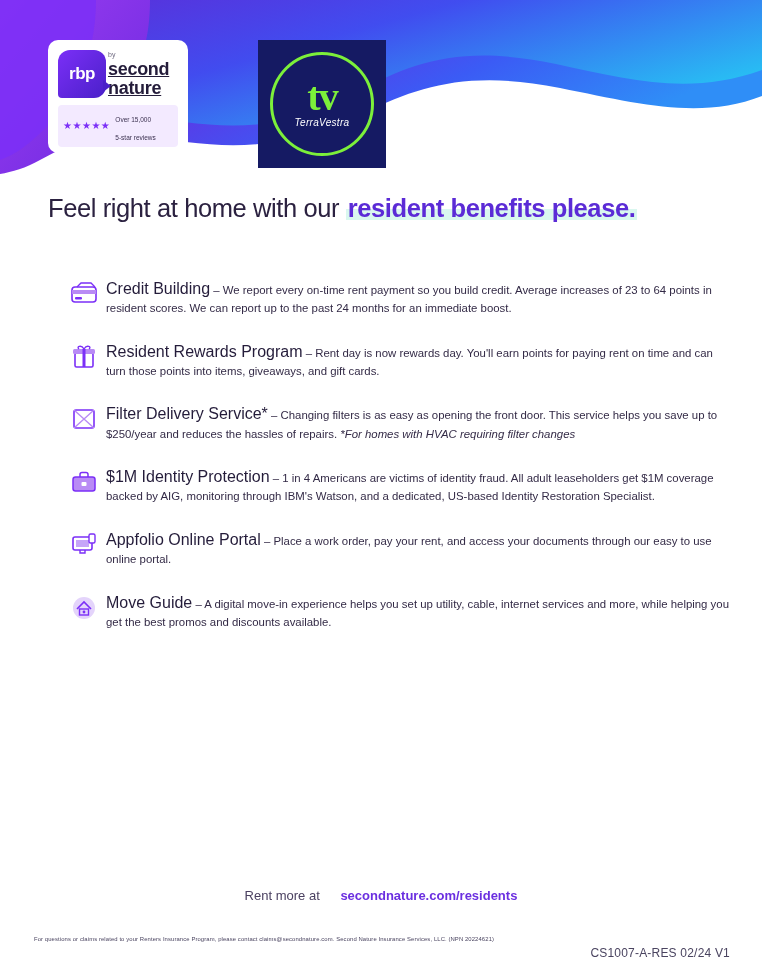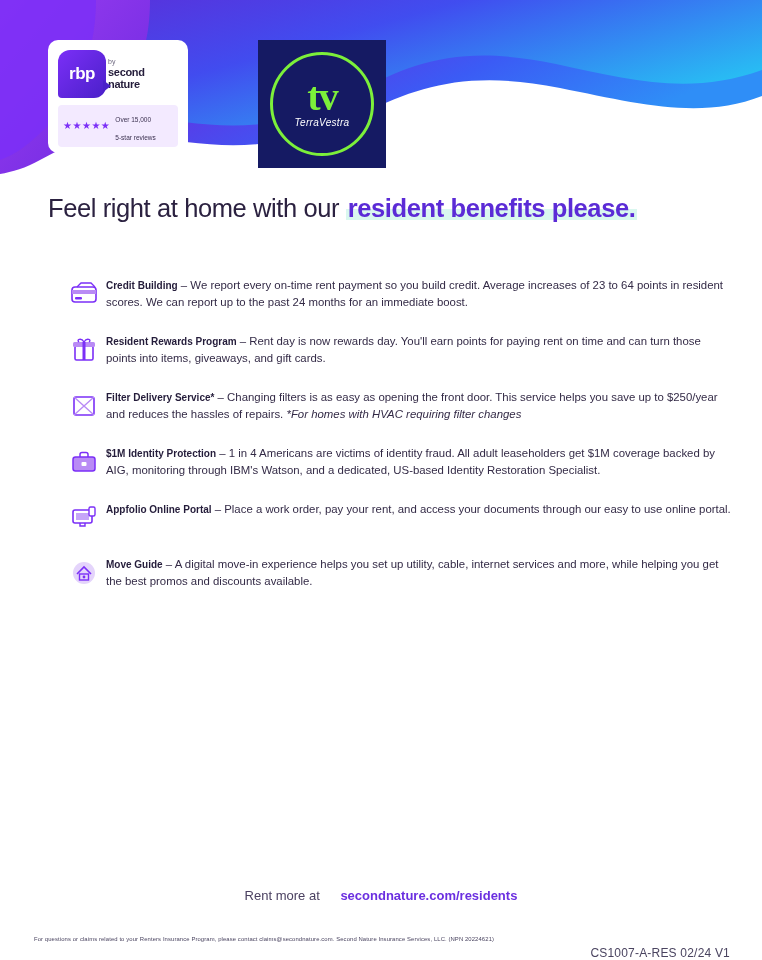--- a/index.html
+++ b/index.html
@@ -70,25 +70,26 @@
     border-top: 6px solid transparent;
     border-bottom: 6px solid transparent;
   }
   .rbp-by {
     font-size: 7px;
     color: #6f6a80;
     line-height: 1;
     margin-bottom: 2px;
   }
   .rbp-sn {
-    font-size: 11px;
+    font-size: 18px;
     font-weight: bold;
     line-height: 1.02;
     color: #241c3a;
     letter-spacing: -0.3px;
+    text-decoration: underline;
   }
   .rbp-stars-row {
     margin-top: 7px;
     background: #f3eaff;
     border-radius: 4px;
     padding: 3px 5px;
     display: flex;
     align-items: center;
     gap: 5px;
   }
@@ -173,22 +174,22 @@
     justify-content: center;
     padding-top: 2px;
   }
   .benefit .b-text {
     flex: 1;
     font-size: 11.4px;
     line-height: 1.45;
     color: #332a46;
   }
   .b-title {
-    font-weight: bold;
-    font-size: 10px;
+    font-weight: normal;
+    font-size: 16px;
     color: #241c3a;
   }
   .b-ital {
     font-style: italic;
   }
 
   
   .learn-more {
     position: absolute;
     top: 888px;

